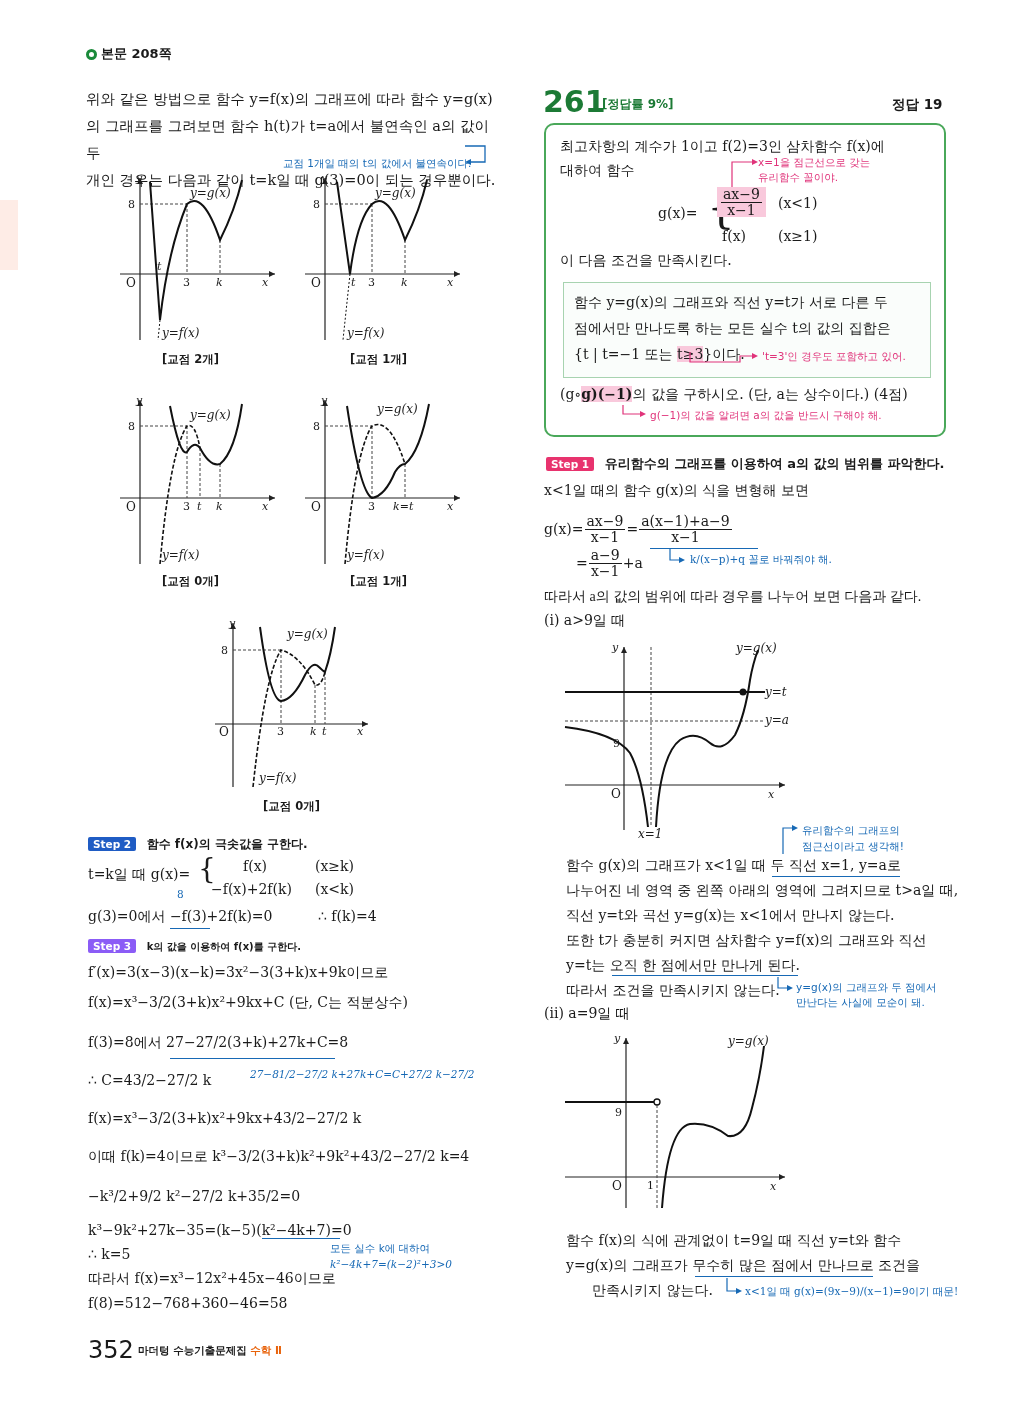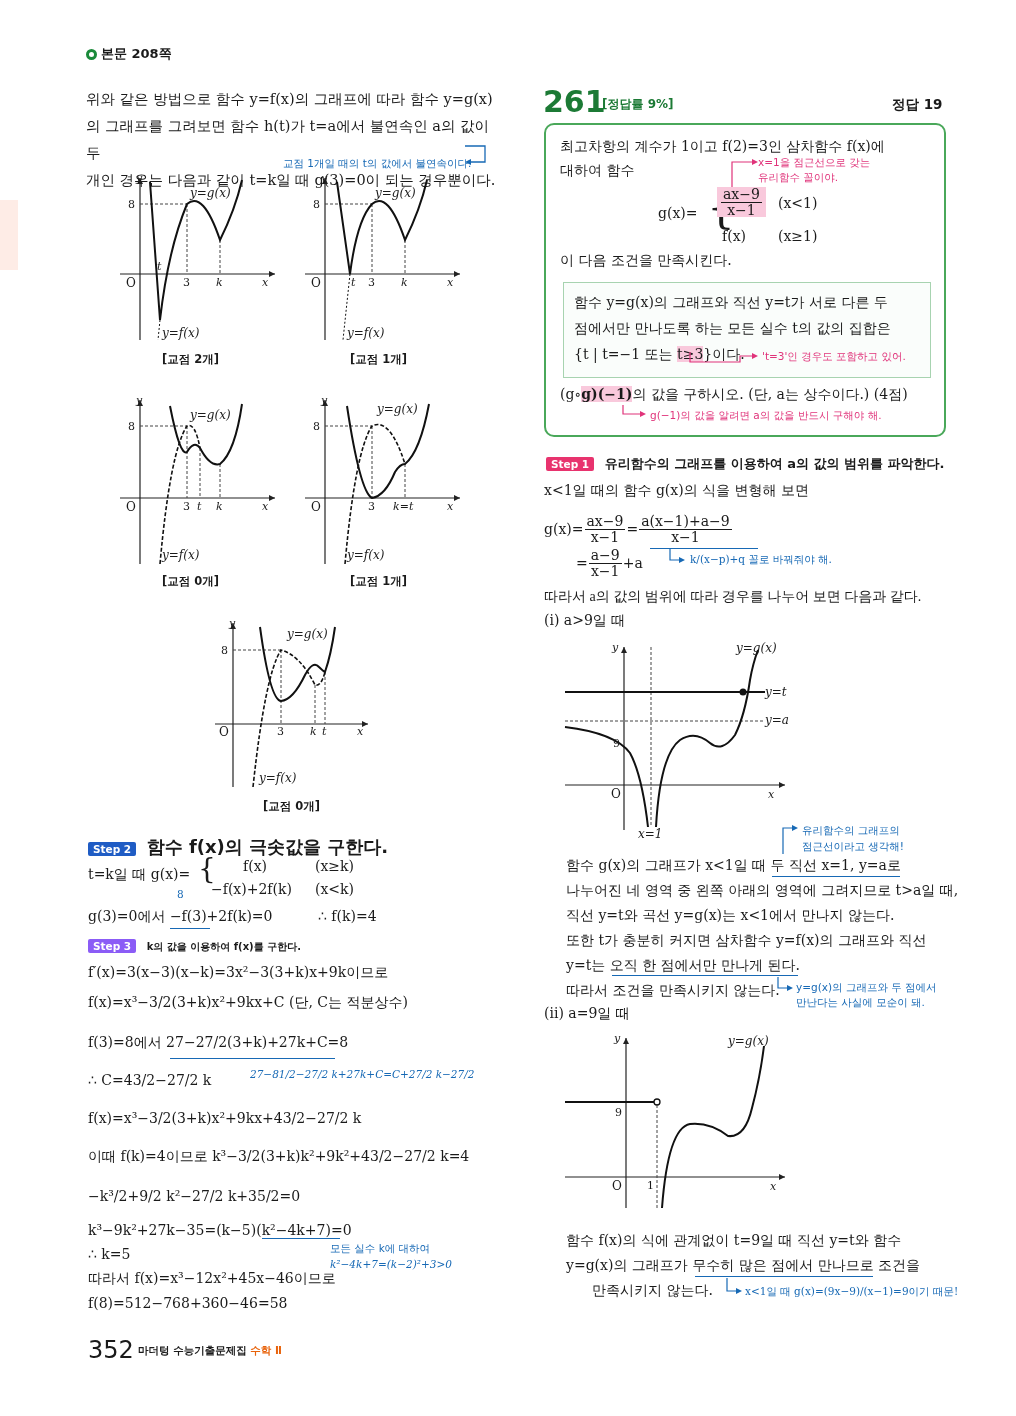--- a/index.html
+++ b/index.html
@@ -171,21 +171,21 @@
   <span class="abs serif" style="left:72px; top:110px; font-size:11px;">3</span>
   <span class="abs serif mathi" style="left:105px; top:110px; font-size:11px;">k</span>
   <span class="abs serif mathi" style="left:117px; top:110px; font-size:11px;">t</span>
   <span class="abs serif mathi" style="left:152px; top:110px; font-size:11px;">x</span>
   <span class="abs serif mathi" style="left:54px; top:156px; font-size:12px;">y=f(x)</span>
   <span class="abs caption sans" style="left:58px; top:184px;">[교점 0개]</span>
 </div>
 
 <div class="abs line" style="left:88px; top:835px;">
   <span class="step step2 sans">Step 2</span>
-  <span class="sans" style="font-weight:bold; font-size:18px;">함수 f(x)의 극솟값을 구한다.</span>
+  <span class="sans" style="font-weight:bold; font-size:12px;">함수 f(x)의 극솟값을 구한다.</span>
 </div>
 <div class="abs line" style="left:88px; top:866px;">t=k일 때 g(x)=</div>
 <div class="abs" style="left:198px; top:855px; font-size:28px; line-height:1;">{</div>
 <div class="abs line" style="left:243px; top:858px;">f(x)</div>
 <div class="abs line" style="left:315px; top:858px;">(x≥k)</div>
 <div class="abs line" style="left:211px; top:881px;">−f(x)+2f(k)</div>
 <div class="abs line" style="left:315px; top:881px;">(x&lt;k)</div>
 <div class="abs note-blue serif" style="left:177px; top:888px;">8</div>
 <div class="abs line" style="left:88px; top:908px;">g(3)=0에서 −f(3)+2f(k)=0</div>
 <div class="abs ul-blue" style="left:170px; top:928px; width:40px;"></div>

